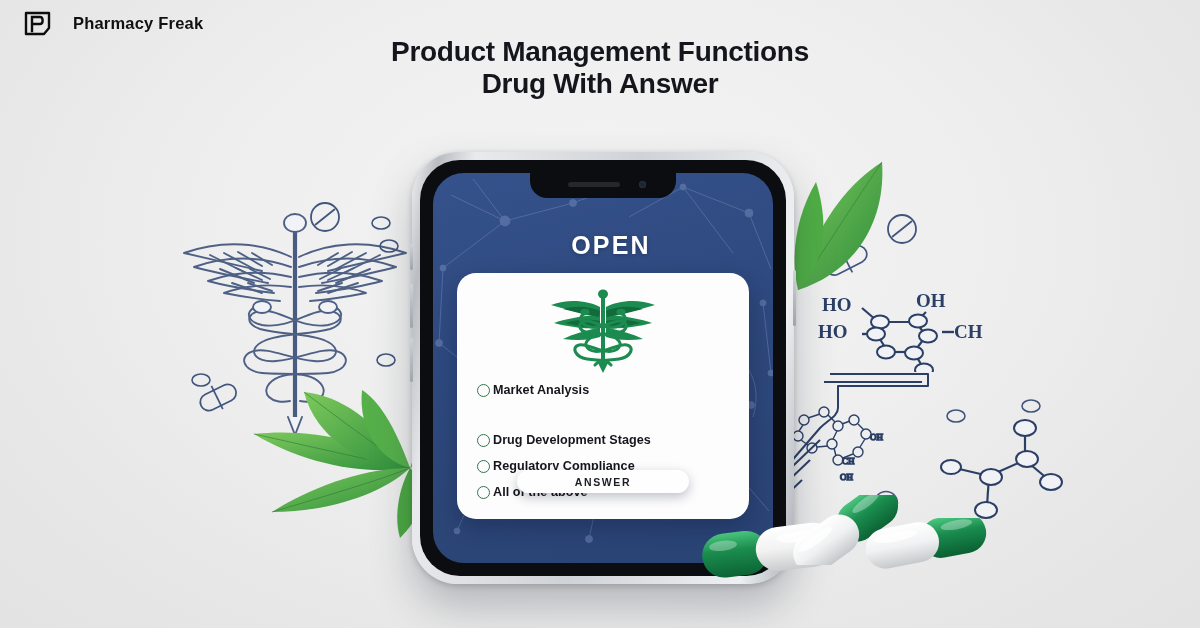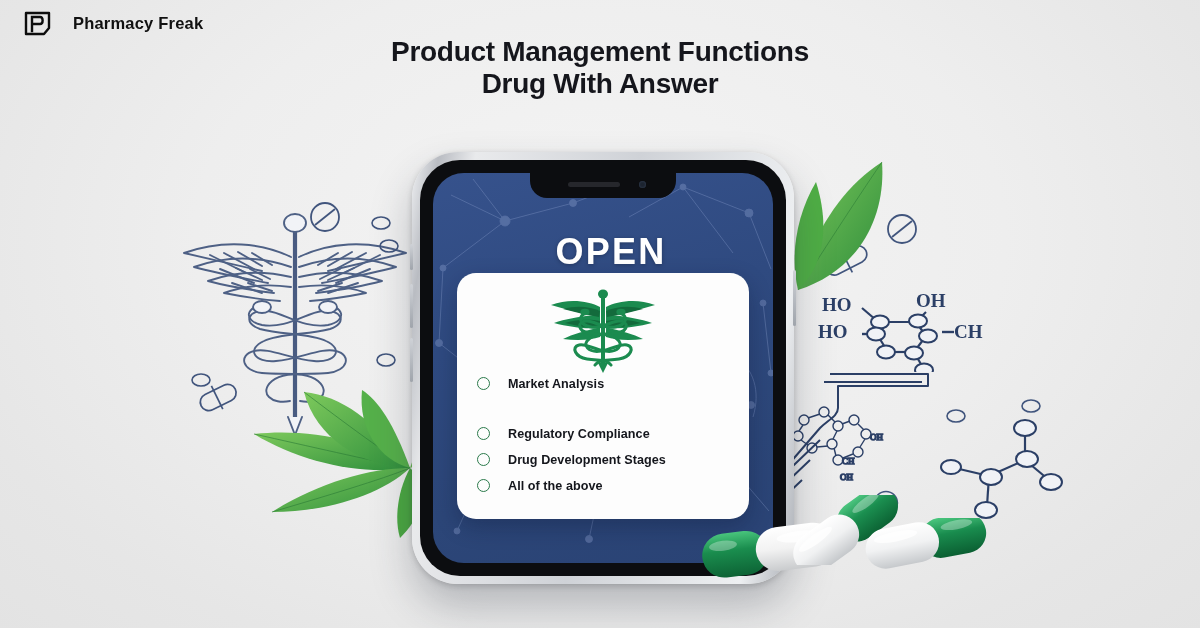--- a/index.html
+++ b/index.html
@@ -86,33 +86,33 @@
     background:linear-gradient(180deg,#cfd2d7,#9fa4ab);
   }
   .side-btn-l.a1 { top:92px; height:26px; }
   .side-btn-l.a2 { top:132px; height:44px; }
   .side-btn-l.a3 { top:186px; height:44px; }
 
   
   .screen-open {
     position:absolute; left:16px; right:0; top:58px;
     text-align:center; color:#fff;
-    font-size:36px; font-weight:800; letter-spacing:2.2px;
+    font-size:25px; font-weight:800; letter-spacing:2.2px;
     text-shadow:0 1px 4px rgba(0,0,0,.28);
     z-index:8;
   }
   .card {
     position:absolute; left:24px; right:24px; top:100px;
     background:#fdfdfd; border-radius:19px;
     box-shadow:0 8px 22px rgba(10,20,50,.30);
     padding:14px 0 14px 0; z-index:8;
   }
   .caduceus-wrap { text-align:center; height:86px; }
   .opts { margin-top:4px; padding:0 0 0 20px; }
-  .opt { display:flex; gap:18px; }
+  .opt { display:flex; align-items:center; gap:3px; }
   .opt-gap { height:24px; }
   .opt-row { height:26px; }
   .radio {
     width:13px; height:13px; border-radius:50%;
     border:1.6px solid #2b7a4b; flex:0 0 auto;
   }
   .opt-label {
     font-size:12.6px; font-weight:700; color:#14161c; letter-spacing:.05px;
     white-space:nowrap;
   }
@@ -429,33 +429,36 @@
         </div>
 
         <div class="opts">
           <div class="opt opt-row">
             <span class="radio"></span>
             <span class="opt-label">Market Analysis</span>
           </div>
           <div class="opt-gap"></div>
           <div class="opt opt-row">
             <span class="radio"></span>
-            <span class="opt-label">Regulatory Compliance</span>
+            <span class="opt-label">Drug Development Stages</span>
           </div>
           <div class="opt opt-row">
             <span class="radio"></span>
-            <span class="opt-label">Drug Development Stages</span>
+            <span class="opt-label">Regulatory Compliance</span>
           </div>
           <div class="opt opt-row">
             <span class="radio"></span>
             <span class="opt-label">All of the above</span>
           </div>
         </div>
       </div>
 
+      <div class="answer-btn">
+        <span>ANSWER</span>
+      </div>
     </div>
   </div>
 </div>
 
 <svg class="caps cap1" width="140" height="62" viewBox="0 0 140 62">
   <defs>
     <linearGradient id="cg1" x1="0" y1="0" x2="0" y2="1">
       <stop offset="0" stop-color="#48c47c"></stop>
         <stop offset=".4" stop-color="#1a8d4e"></stop>
         <stop offset="1" stop-color="#0d6335"></stop>

